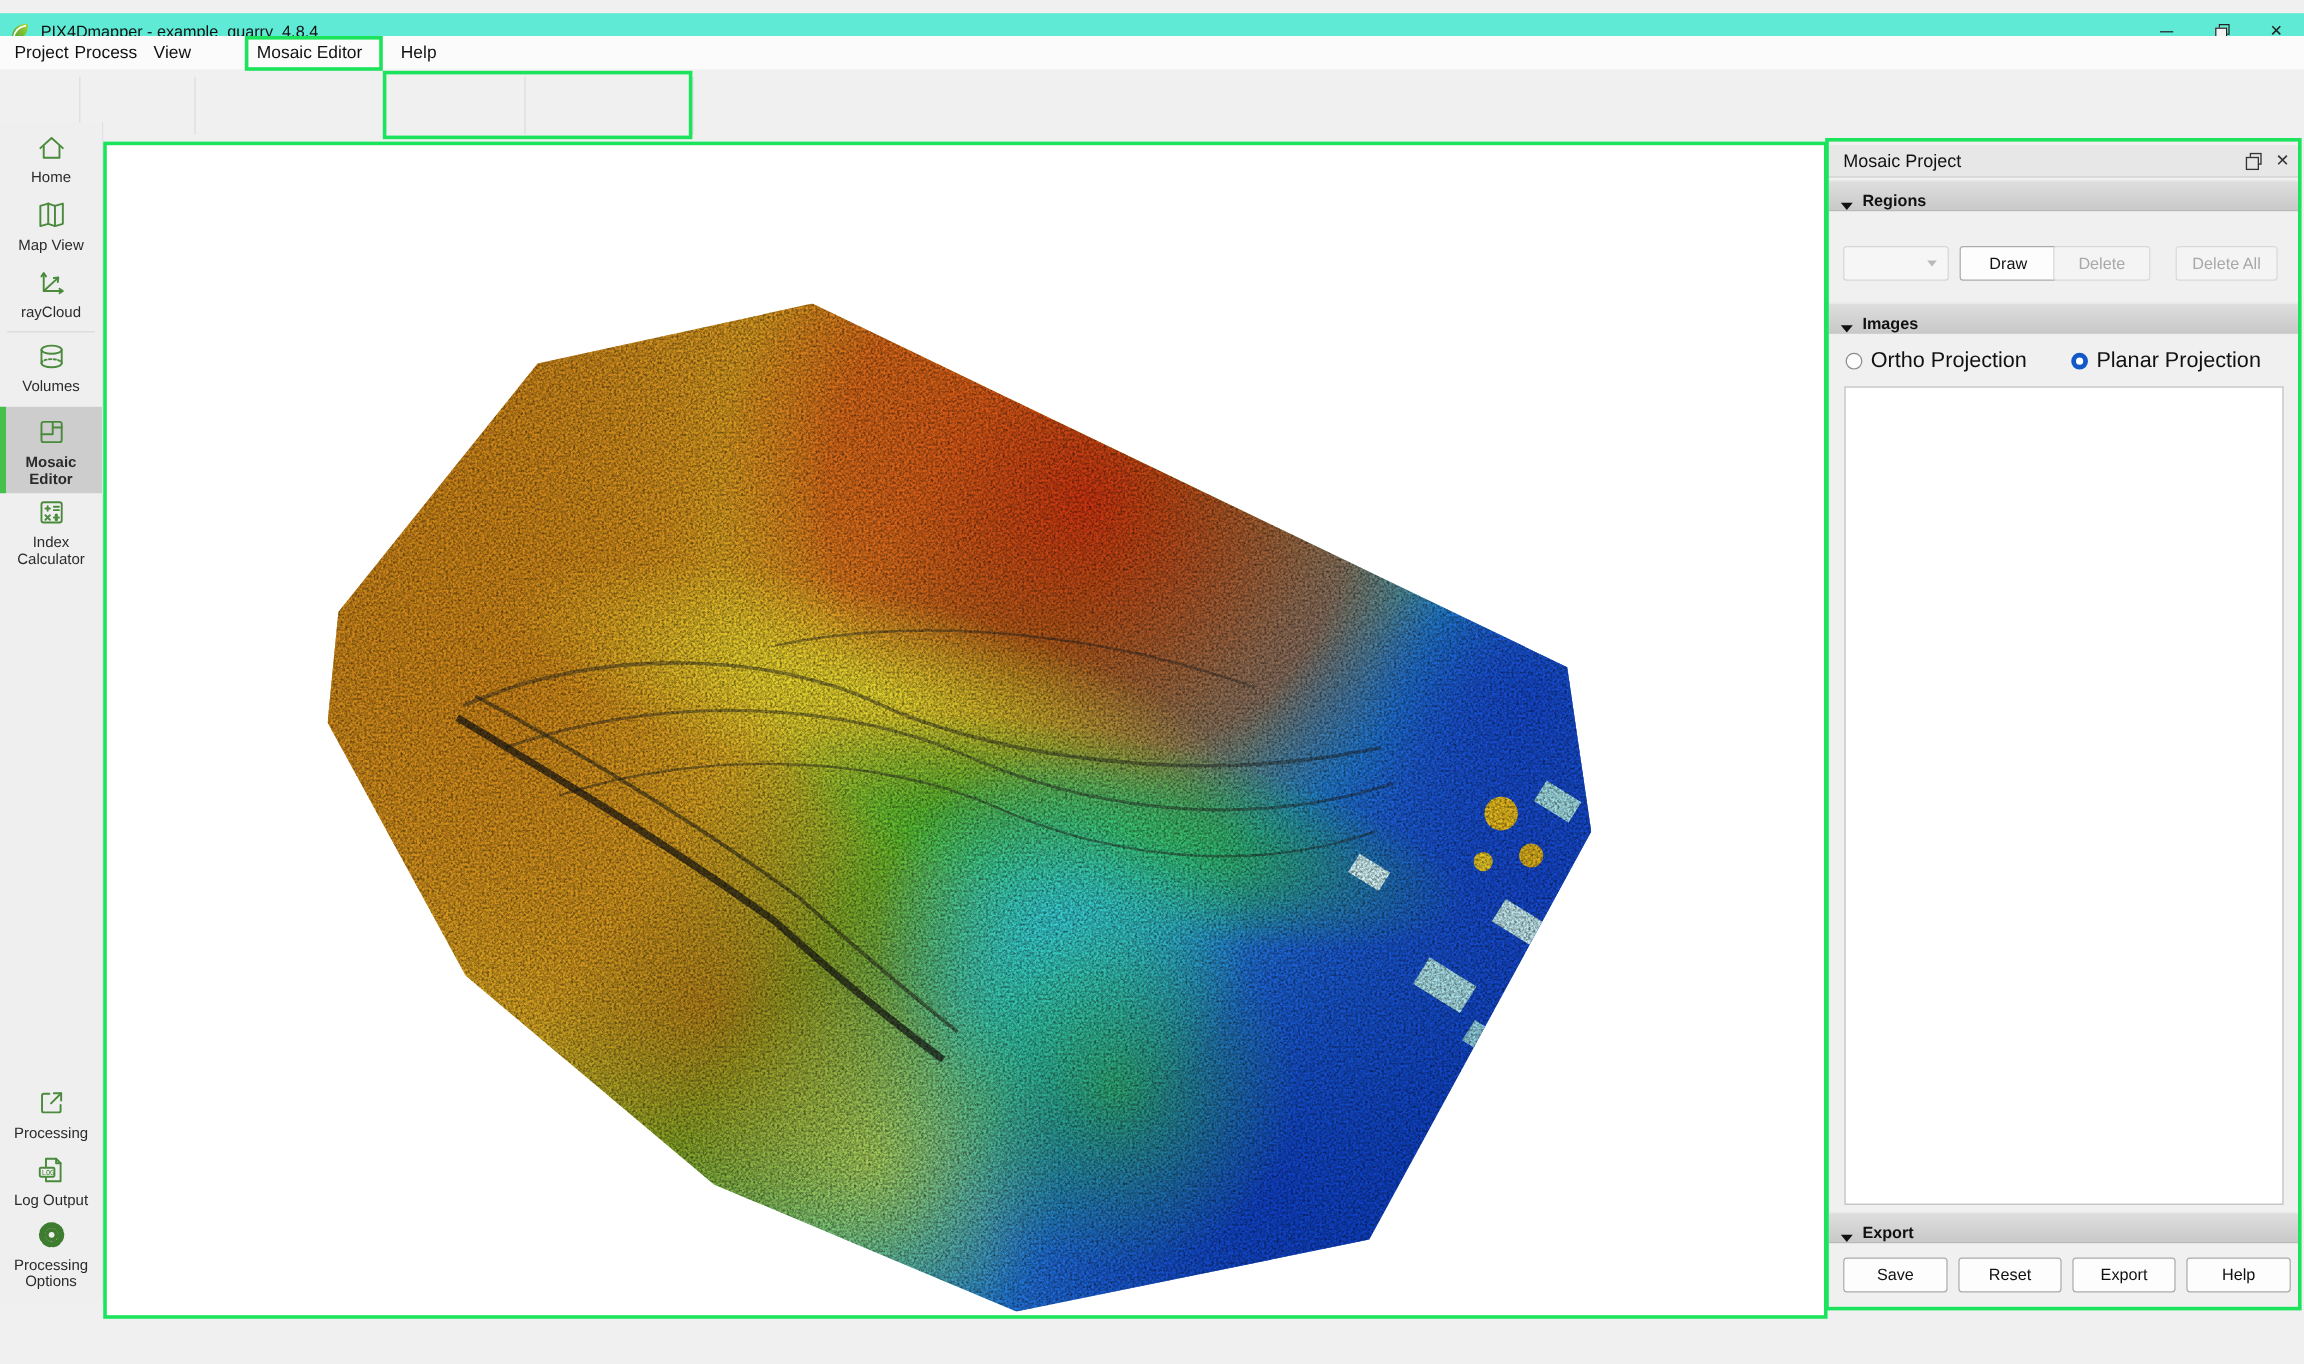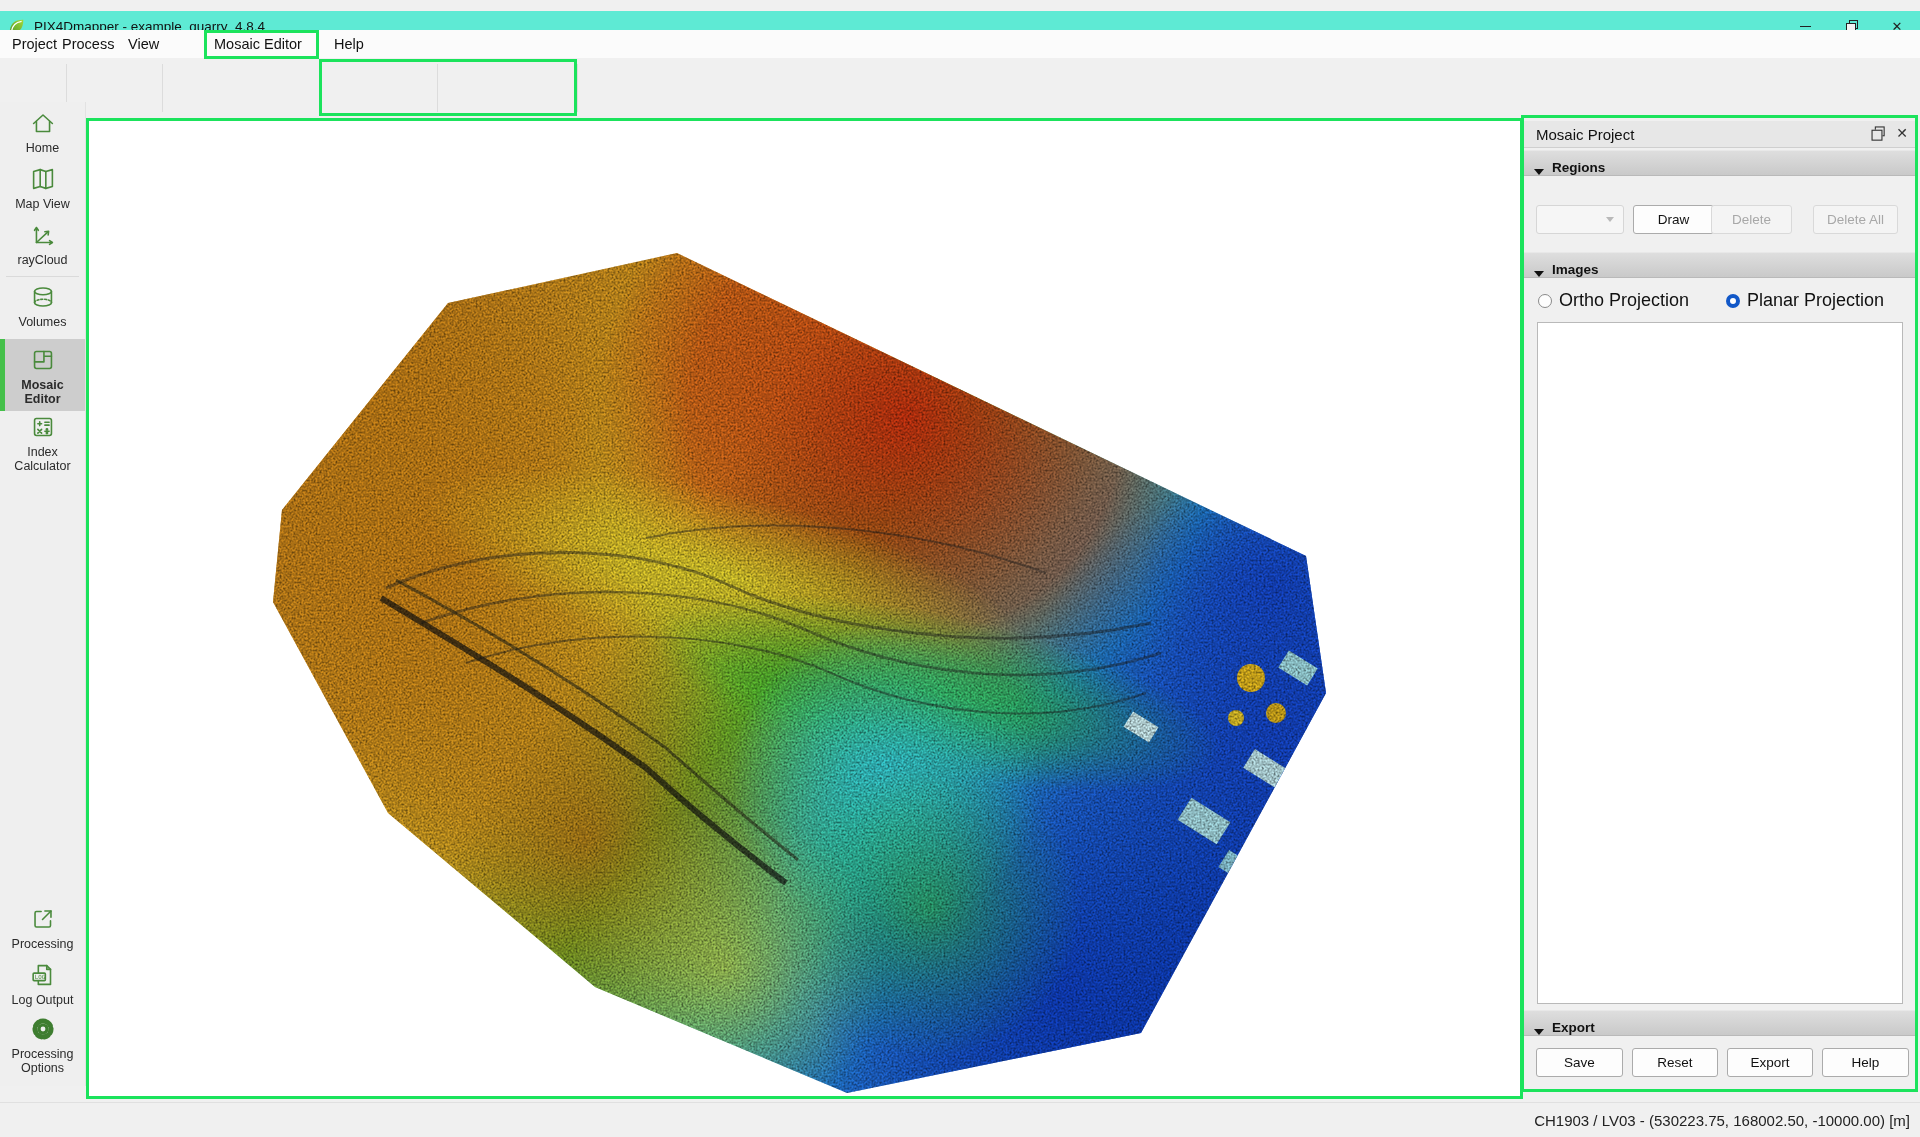--- a/index.html
+++ b/index.html
@@ -434,22 +434,19 @@
     <div class="sec-hdr" style="top:892px">
       <span class="tri"></span>
       <span>Export</span>
     </div>
     <div class="btn" style="left:12px;top:930px;width:87px">Save</div>
     <div class="btn" style="left:108px;top:930px;width:86px">Reset</div>
     <div class="btn" style="left:203px;top:930px;width:86px">Export</div>
     <div class="btn" style="left:298px;top:930px;width:87px">Help</div>
   </div>
 
-  <div class="statusbar">
-    <span>CH1903 / LV03 - (530223.75, 168002.50, -10000.00) [m]</span>
-  </div>
 
   <div class="annot" style="left:204px;top:30px;width:115px;height:29px"></div>
   <div class="annot" style="left:319px;top:59px;width:258px;height:57px"></div>
   <div class="annot" style="left:86px;top:118px;width:1437px;height:981px"></div>
   <div class="annot" style="left:1521px;top:115px;width:397px;height:977px"></div>
 
 </div>
 
 </body></html>

